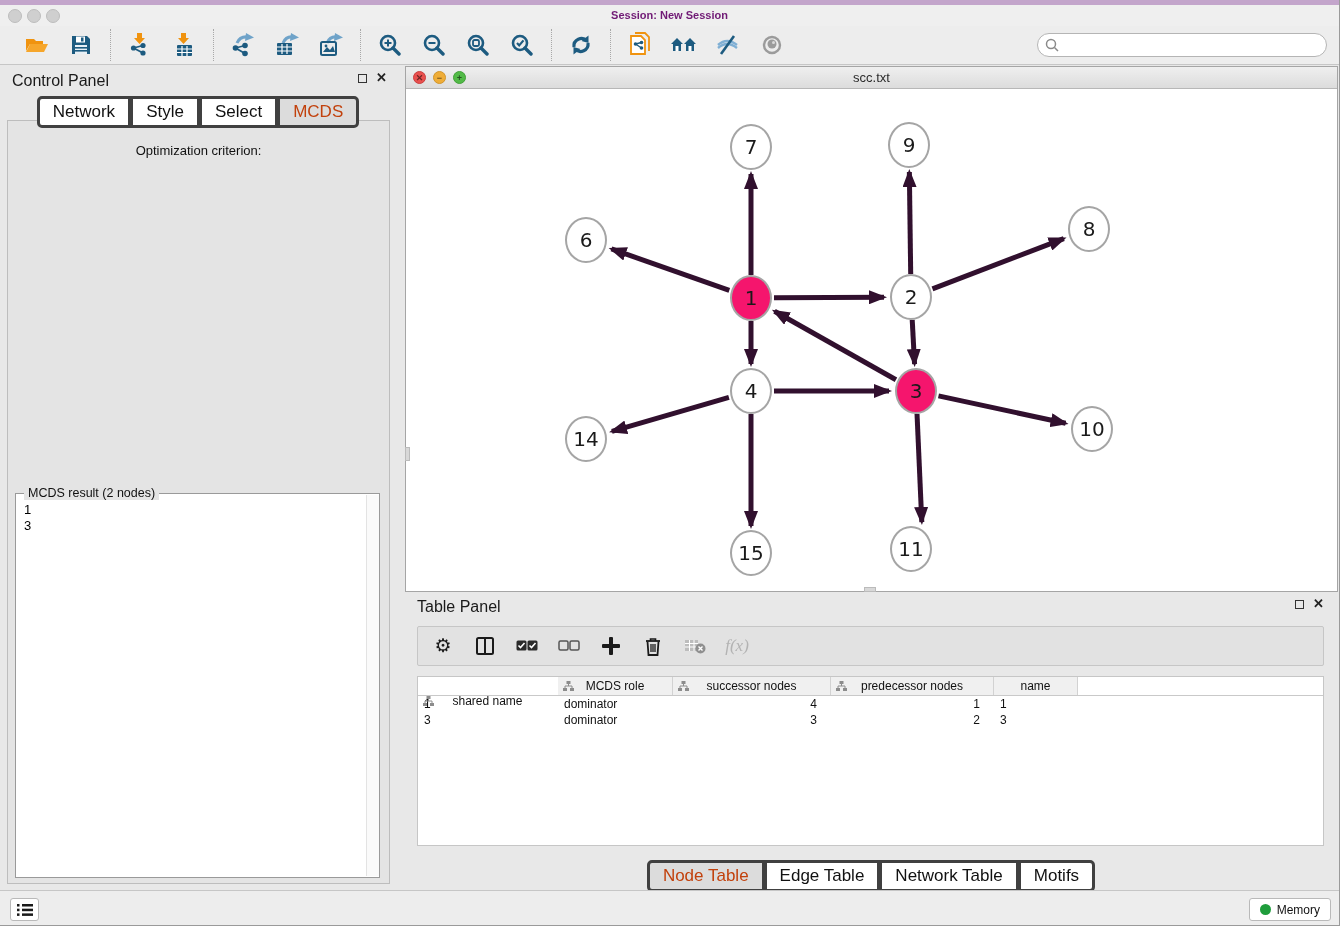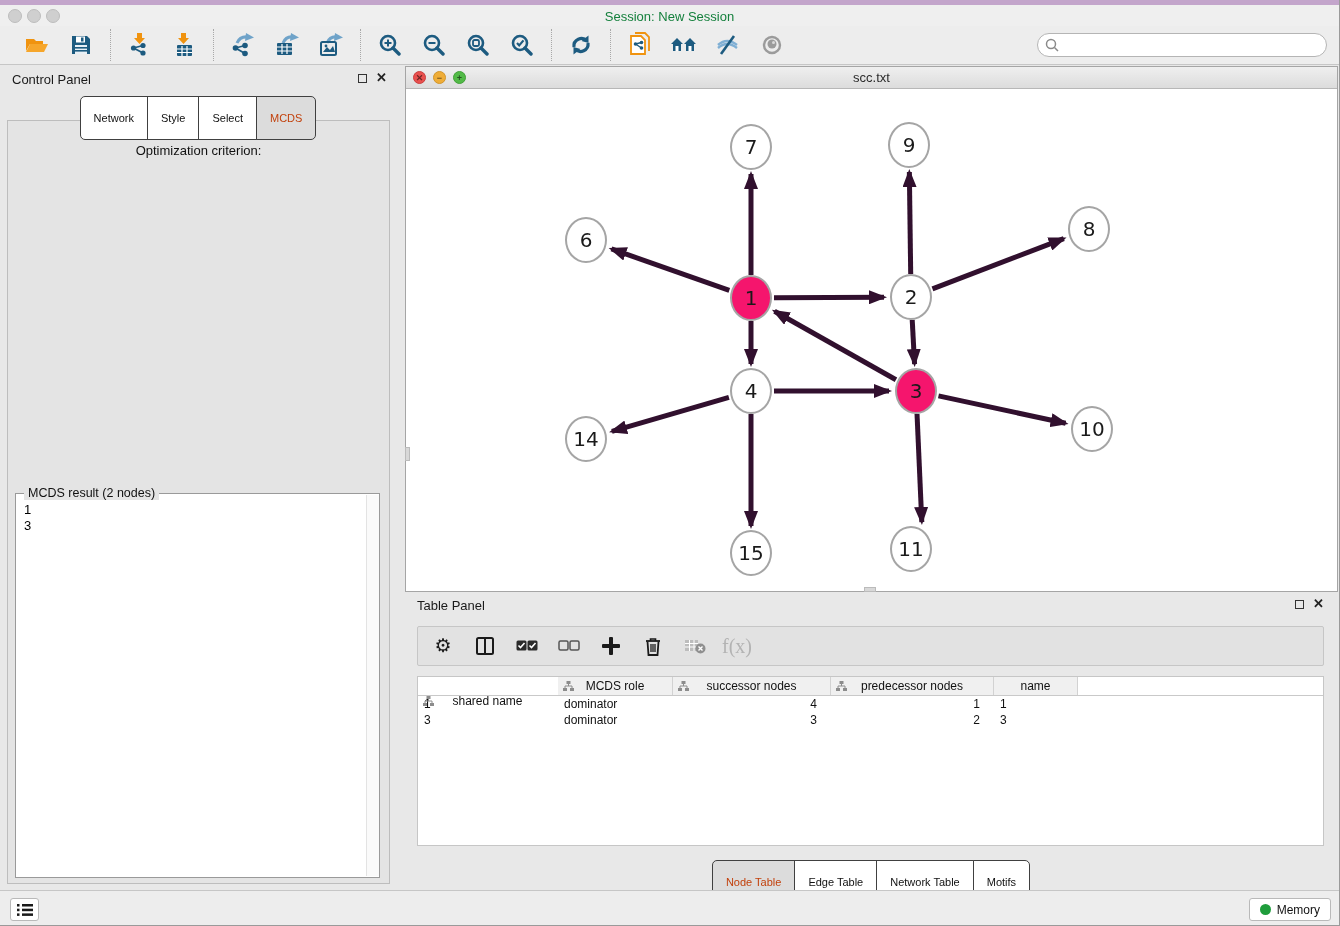--- a/index.html
+++ b/index.html
@@ -7,40 +7,40 @@
   body {
     font-family: "Liberation Sans", sans-serif;
     background:#E8E8E8; position:relative; overflow:hidden;
     border-right:1px solid #9a9a9a; border-bottom:1px solid #9a9a9a;
   }
   
   .top-accent { position:absolute; left:0; top:0; width:100%; height:5px; background:#C3A5CB; }
   .titlebar { position:absolute; left:0; top:5px; width:100%; height:21px; background:#EFEFEF; }
   .traffic { position:absolute; top:4px; width:14px; height:14px; border-radius:50%; background:#CFCFCF; border:1px solid #BDBDBD; }
   .t1{left:8px} .t2{left:27px} .t3{left:46px}
-  .win-title { position:absolute; width:100%; text-align:center; top:4px; font-size:13px; color:#15803d; }
+  .win-title { position:absolute; width:100%; text-align:center; top:4px; font-size:11px; color:#701a75;font-weight:bold; }
   
   .toolbar { position:absolute; left:0; top:26px; width:100%; height:39px; background:#EDEDED;
              border-bottom:1px solid #C6C6C6; display:flex; align-items:center; padding:0 8px; }
   .tgroup { display:flex; align-items:center; gap:10px; padding:0 12px; }
   .tsep { width:1px; height:32px; border-left:1px dotted #A8A8A8; }
   .tbtn { width:34px; height:32px; display:flex; align-items:center; justify-content:center; cursor:default; }
   .search-wrap { margin-left:auto; margin-right:4px; position:relative; }
   .search-input { width:290px; height:24px; border:1px solid #B5B5B5; border-radius:12px; background:#fff;
                   padding-left:26px; font-size:12px; outline:none; }
   .search-glass { position:absolute; left:8px; top:5px; }
   
   .control-panel { position:absolute; left:2px; top:68px; width:393px; height:818px; }
   .panel-head { position:relative; height:24px; }
-  .panel-title { position:absolute; left:10px; top:4px; font-size:13px; color:#1a1a1a; }
+  .panel-title { position:absolute; left:10px; top:4px; font-size:16px; color:#1a1a1a; }
   .panel-icons { position:absolute; right:8px; top:5px; display:flex; gap:9px; align-items:center; }
   .float-ico { width:9px; height:9px; border:1.5px solid #333; display:inline-block; }
   .close-ico { font-size:13px; font-weight:bold; color:#222; line-height:10px; }
   .cp-tabs { position:absolute; left:0; top:28px; width:100%; display:flex; justify-content:center; z-index:2; }
-  .tab { border:1px solid #404040; background:#fff; font-size:11px; padding:15px 13px; margin-left:-1px; color:#111; }
+  .tab { border:3px solid #404040; background:#fff; font-size:17px; padding:3px 13px; margin-left:-1px; color:#111; }
   .tab.first { border-radius:5px 0 0 5px; }
   .tab.last  { border-radius:0 5px 5px 0; }
   .tab.active { background:#DCDCDC; color:#c2410c; }
   .cp-body { position:absolute; left:5px; right:5px; top:52px; bottom:2px; background:#E4E4E4; border:1px solid #BDBDBD; }
   .opt-label { text-align:center; margin-top:22px; font-size:13px; color:#111; }
   .selectbox { position:relative; margin:13px auto 0 auto; width:312px; height:23px; background:#fff;
                border:1px solid #ABABAB; border-radius:5px; font-size:13px; line-height:21px; padding-left:12px; color:#111; }
   .sel-arrows { position:absolute; right:8px; top:4px; }
   .btn-row { display:flex; justify-content:center; gap:15px; margin-top:13px; }
   .pushbtn { background:#fff; border:1px solid #ABABAB; border-radius:5px; font-size:13px; padding:3px 15px;
@@ -68,21 +68,21 @@
            font-size:20px; color:#1a1a1a; font-family:"DejaVu Sans",sans-serif; }
   .gnode.sel { background:var(--nodesel,#F5156D); }
   .grip-v { position:absolute; left:-1px; top:380px; width:5px; height:14px; background:#D8D8D8; border:1px solid #BBB; }
   .grip-h { position:absolute; left:458px; bottom:-1px; width:12px; height:5px; background:#D8D8D8; border:1px solid #BBB; }
   
   .table-panel { position:absolute; left:405px; top:594px; width:933px; height:296px; }
   .tp-toolbar { position:absolute; left:12px; right:14px; top:32px; height:40px; background:#E2E2E2;
                 border:1px solid #C6C6C6; border-radius:2px; display:flex; align-items:center; gap:16px; padding-left:12px; }
   .tp-btn { width:26px; height:26px; display:flex; align-items:center; justify-content:center; }
   .gear-glyph { font-size:19px; color:#1a1a1a; line-height:20px; }
-  .fx-glyph { font-family:"Liberation Serif",serif; font-size:20px; color:#B3B3B3; }
+  .fx-glyph { font-family:"Liberation Serif",serif; font-style:italic; font-size:17px; color:#B3B3B3; }
   .tp-table { position:absolute; left:12px; right:14px; top:82px; height:170px; background:#fff; border:1px solid #C6C6C6; overflow:hidden; }
   .thead { display:flex; height:19px; border-bottom:1px solid #C9C9C9; }
   .th { background:#F0F0F0; border-right:1px solid #D2D2D2; display:flex; align-items:center; justify-content:center;
         gap:6px; font-size:12px; color:#111; position:relative; }
   .th svg { position:absolute; left:5px; }
   .trow { display:flex; height:16px; }
   .td { font-size:12px; color:#111; padding:1px 6px 0 6px; white-space:nowrap; overflow:hidden; }
   .td.right { text-align:right; padding-right:14px; }
   .tp-tabs { position:absolute; left:0; width:100%; top:266px; display:flex; justify-content:center; }
   

